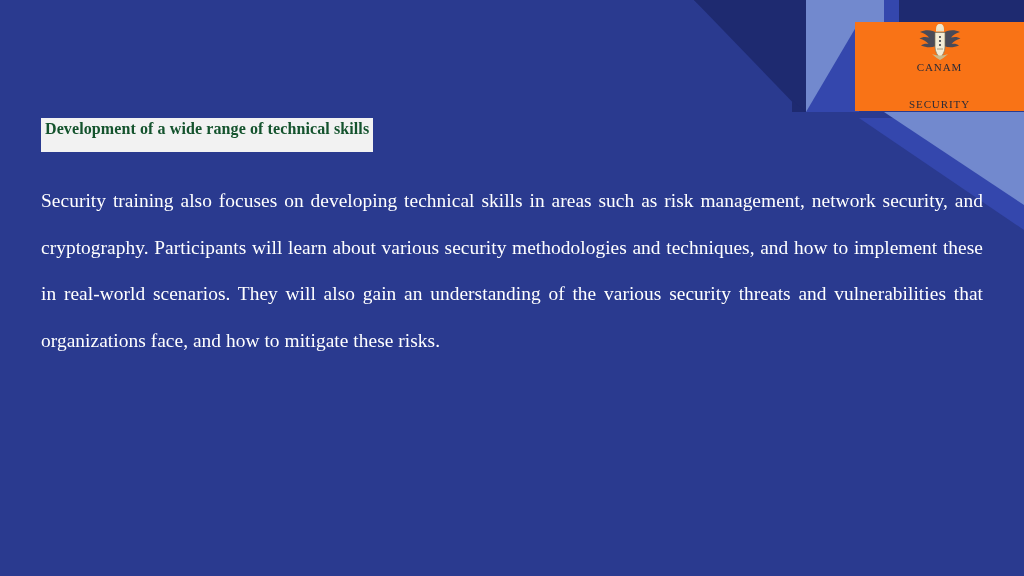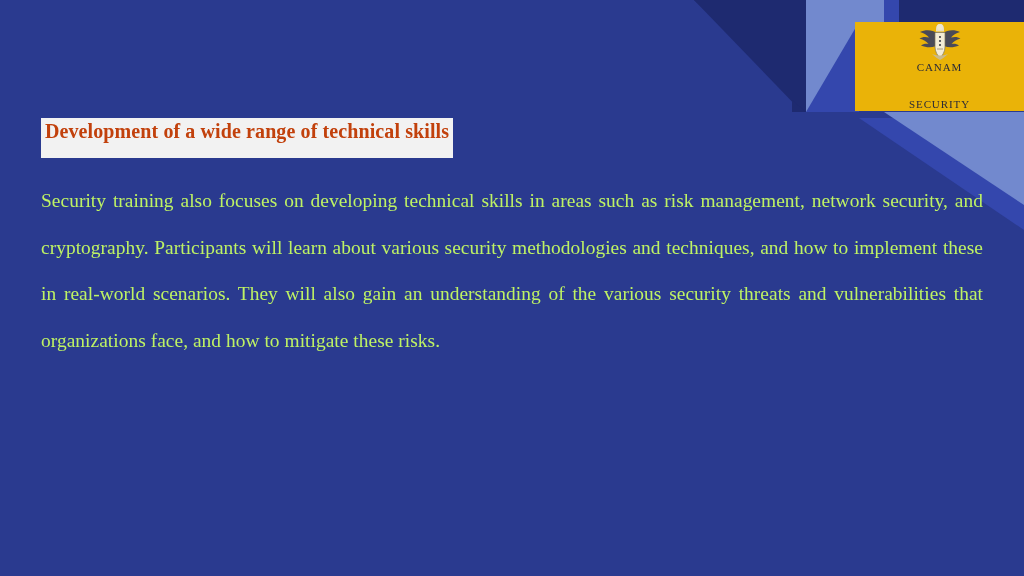--- a/index.html
+++ b/index.html
@@ -32,21 +32,21 @@
   }
   .deco svg { display: block; width: 340px; height: 230px; }
 
   
   .logo-plate {
     position: absolute;
     left: 855px;
     top: 22px;
     width: 169px;
     height: 89px;
-    background: #eab308;
+    background: #f97316;
     display: flex;
     flex-direction: column;
     align-items: center;
     justify-content: center;
     overflow: hidden;
   }
   .logo-crest { width: 46px; height: 38px; display: block; }
   .logo-wordmark {
     margin-top: 1px;
     text-align: center;
@@ -60,40 +60,40 @@
 
   
   .title-wrap {
     position: absolute;
     left: 41px;
     top: 118px;
   }
   .title {
     display: inline-block;
     background: #f2f2f2;
-    color: #c2410c;
+    color: #14532d;
     font-family: "Liberation Serif", serif;
     font-weight: bold;
-    font-size: 20px;
+    font-size: 16px;
     line-height: 1.28;
     padding: 1px 4px 13px 4px;
     white-space: nowrap;
     letter-spacing: 0.1px;
   }
 
   
   .body-wrap {
     position: absolute;
     left: 41px;
     top: 178px;
     width: 942px;
   }
   .body-text {
     margin: 0;
-    color: #bef264;
+    color: #ffffff;
     font-family: "Liberation Serif", serif;
     font-size: 19.4px;
     line-height: 46.5px;
     text-align: justify;
     text-justify: inter-word;
     letter-spacing: 0.05px;
   }
 </style>
 </head>
 <body>

